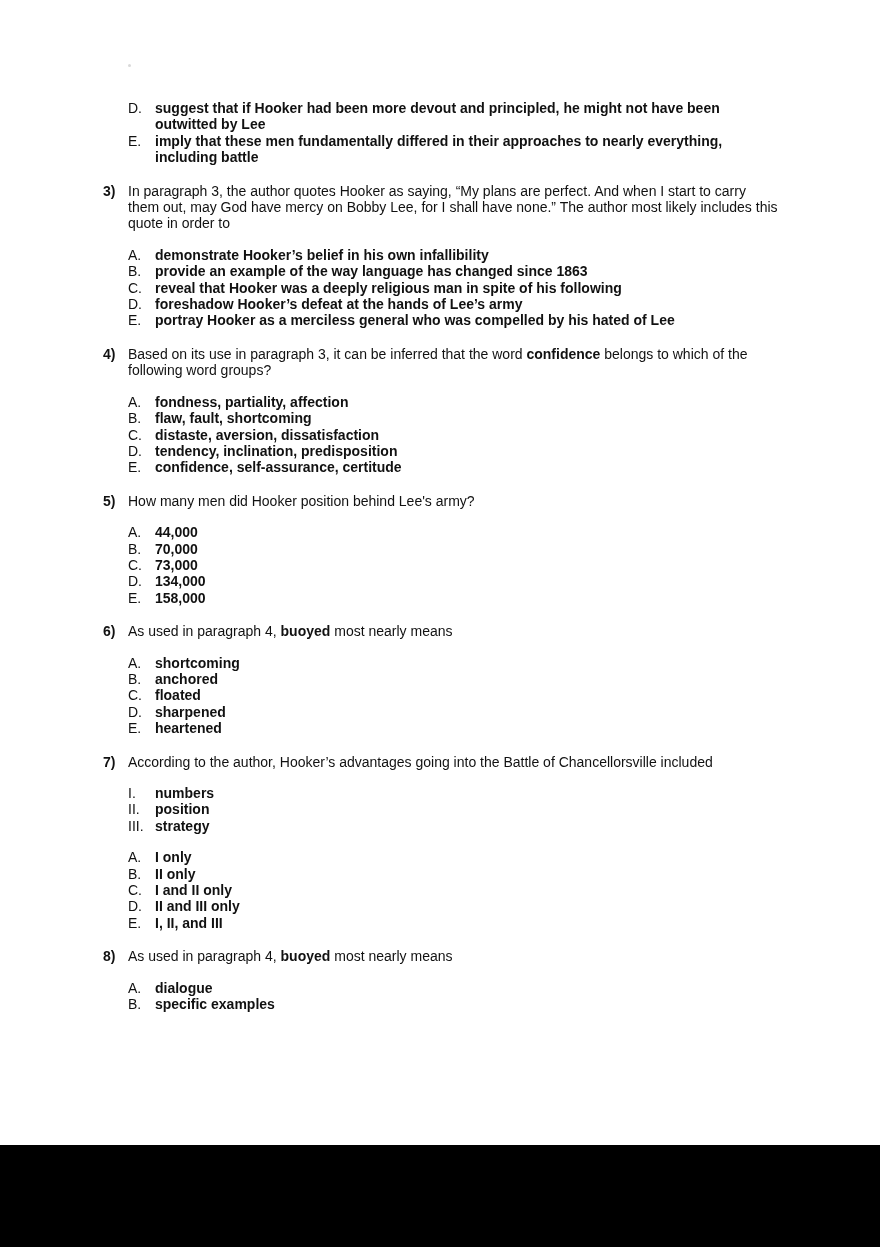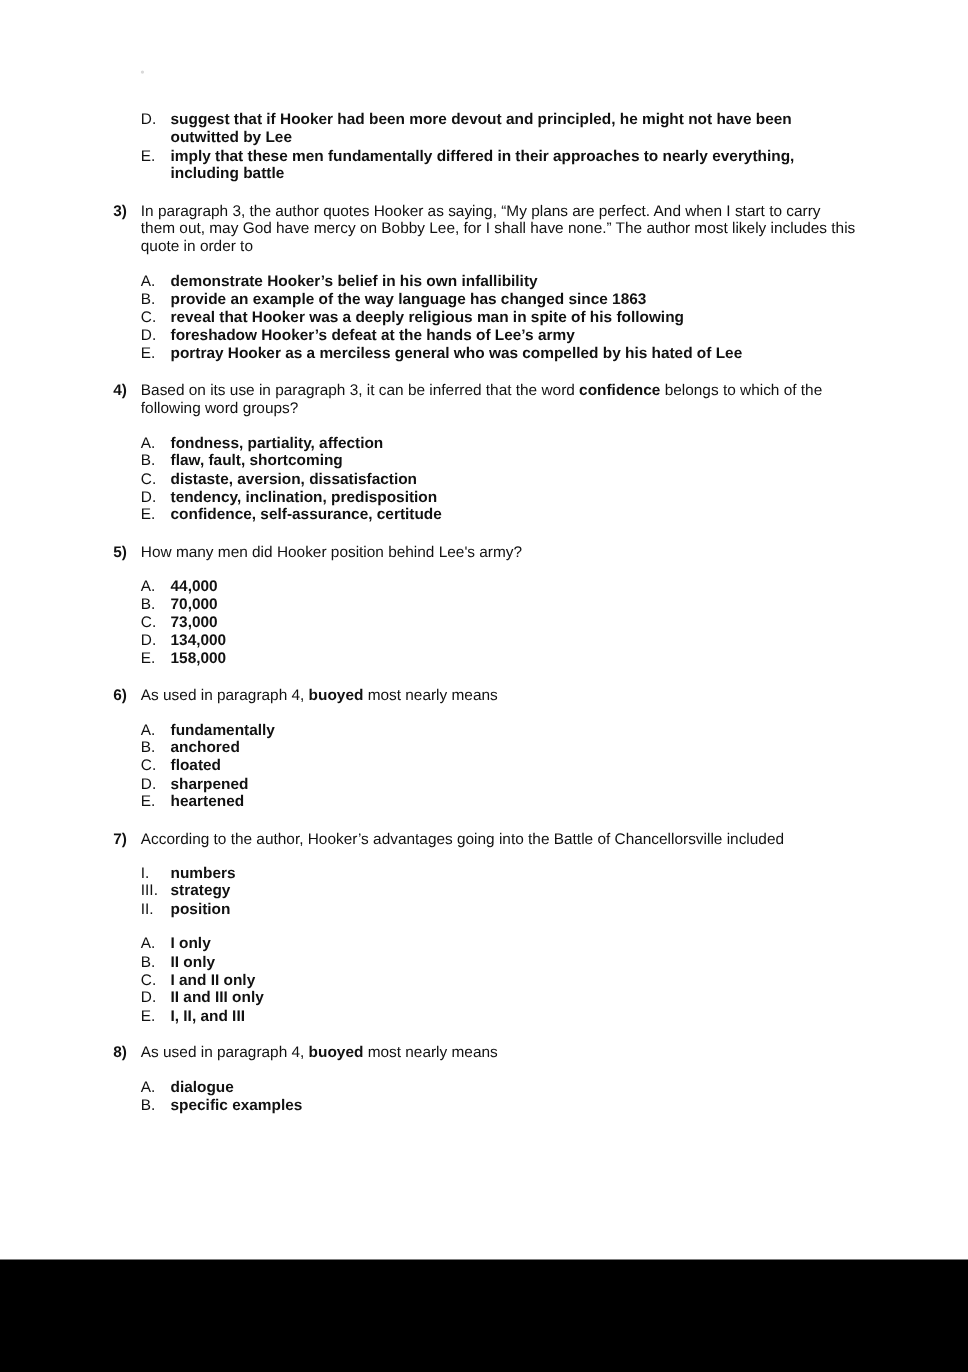--- a/index.html
+++ b/index.html
@@ -184,21 +184,21 @@
         </div>
       </div>
       <div class="question-block">
         <div class="q-head">
           <span class="q-num">6)</span>
           <span class="q-stem"><span>As used in paragraph 4, </span><span class="b">buoyed</span><span> most nearly means</span></span>
         </div>
         <div class="options-block">
           <div class="opt-row">
             <span class="opt-label">A.</span>
-            <span class="opt-text">fundamentally</span>
+            <span class="opt-text">shortcoming</span>
           </div>
           <div class="opt-row">
             <span class="opt-label">B.</span>
             <span class="opt-text">anchored</span>
           </div>
           <div class="opt-row">
             <span class="opt-label">C.</span>
             <span class="opt-text">floated</span>
           </div>
           <div class="opt-row">
@@ -215,26 +215,26 @@
         <div class="q-head">
           <span class="q-num">7)</span>
           <span class="q-stem"><span>According to the author, Hooker’s advantages going into the Battle of Chancellorsville included</span></span>
         </div>
         <div class="roman-block">
           <div class="opt-row">
             <span class="opt-label">I.</span>
             <span class="opt-text">numbers</span>
           </div>
           <div class="opt-row">
+            <span class="opt-label">II.</span>
+            <span class="opt-text">position</span>
+          </div>
+          <div class="opt-row">
             <span class="opt-label">III.</span>
             <span class="opt-text">strategy</span>
-          </div>
-          <div class="opt-row">
-            <span class="opt-label">II.</span>
-            <span class="opt-text">position</span>
           </div>
         </div>
         <div class="options-block">
           <div class="opt-row">
             <span class="opt-label">A.</span>
             <span class="opt-text">I only</span>
           </div>
           <div class="opt-row">
             <span class="opt-label">B.</span>
             <span class="opt-text">II only</span>

